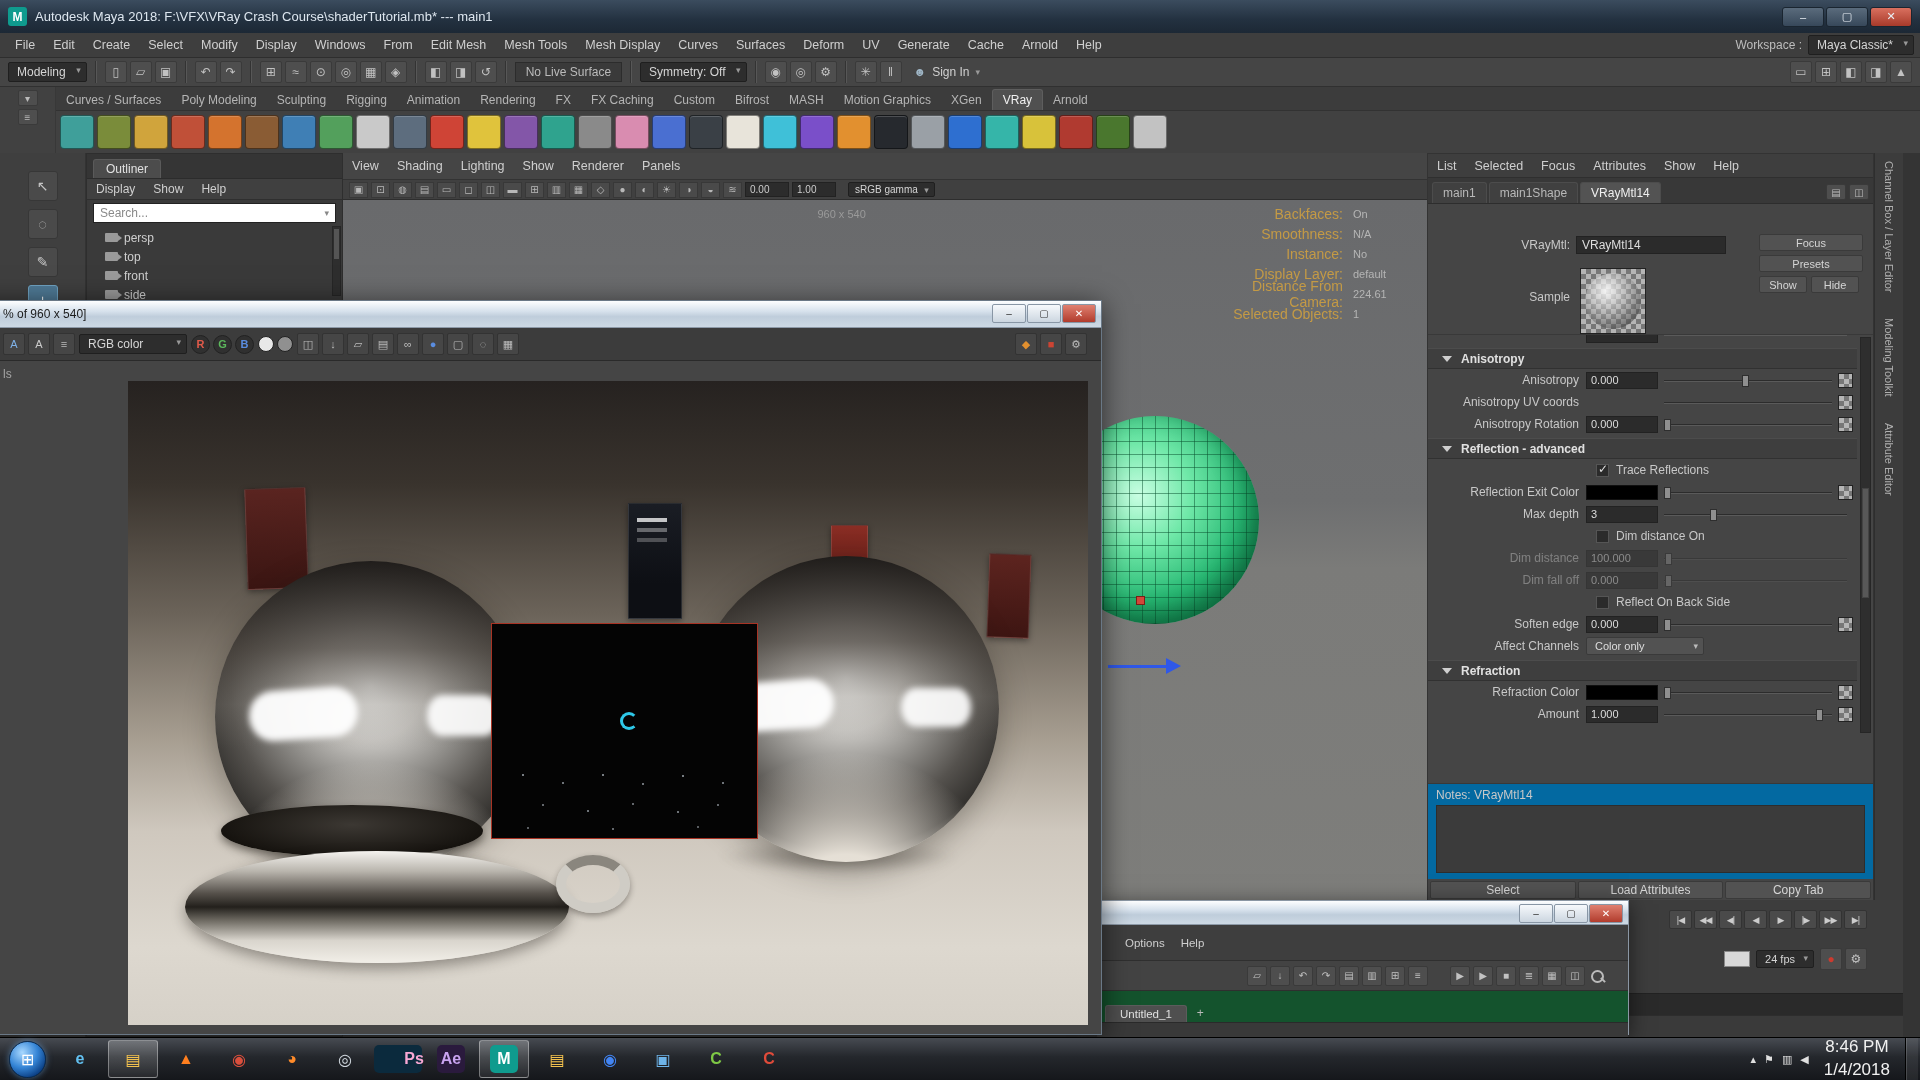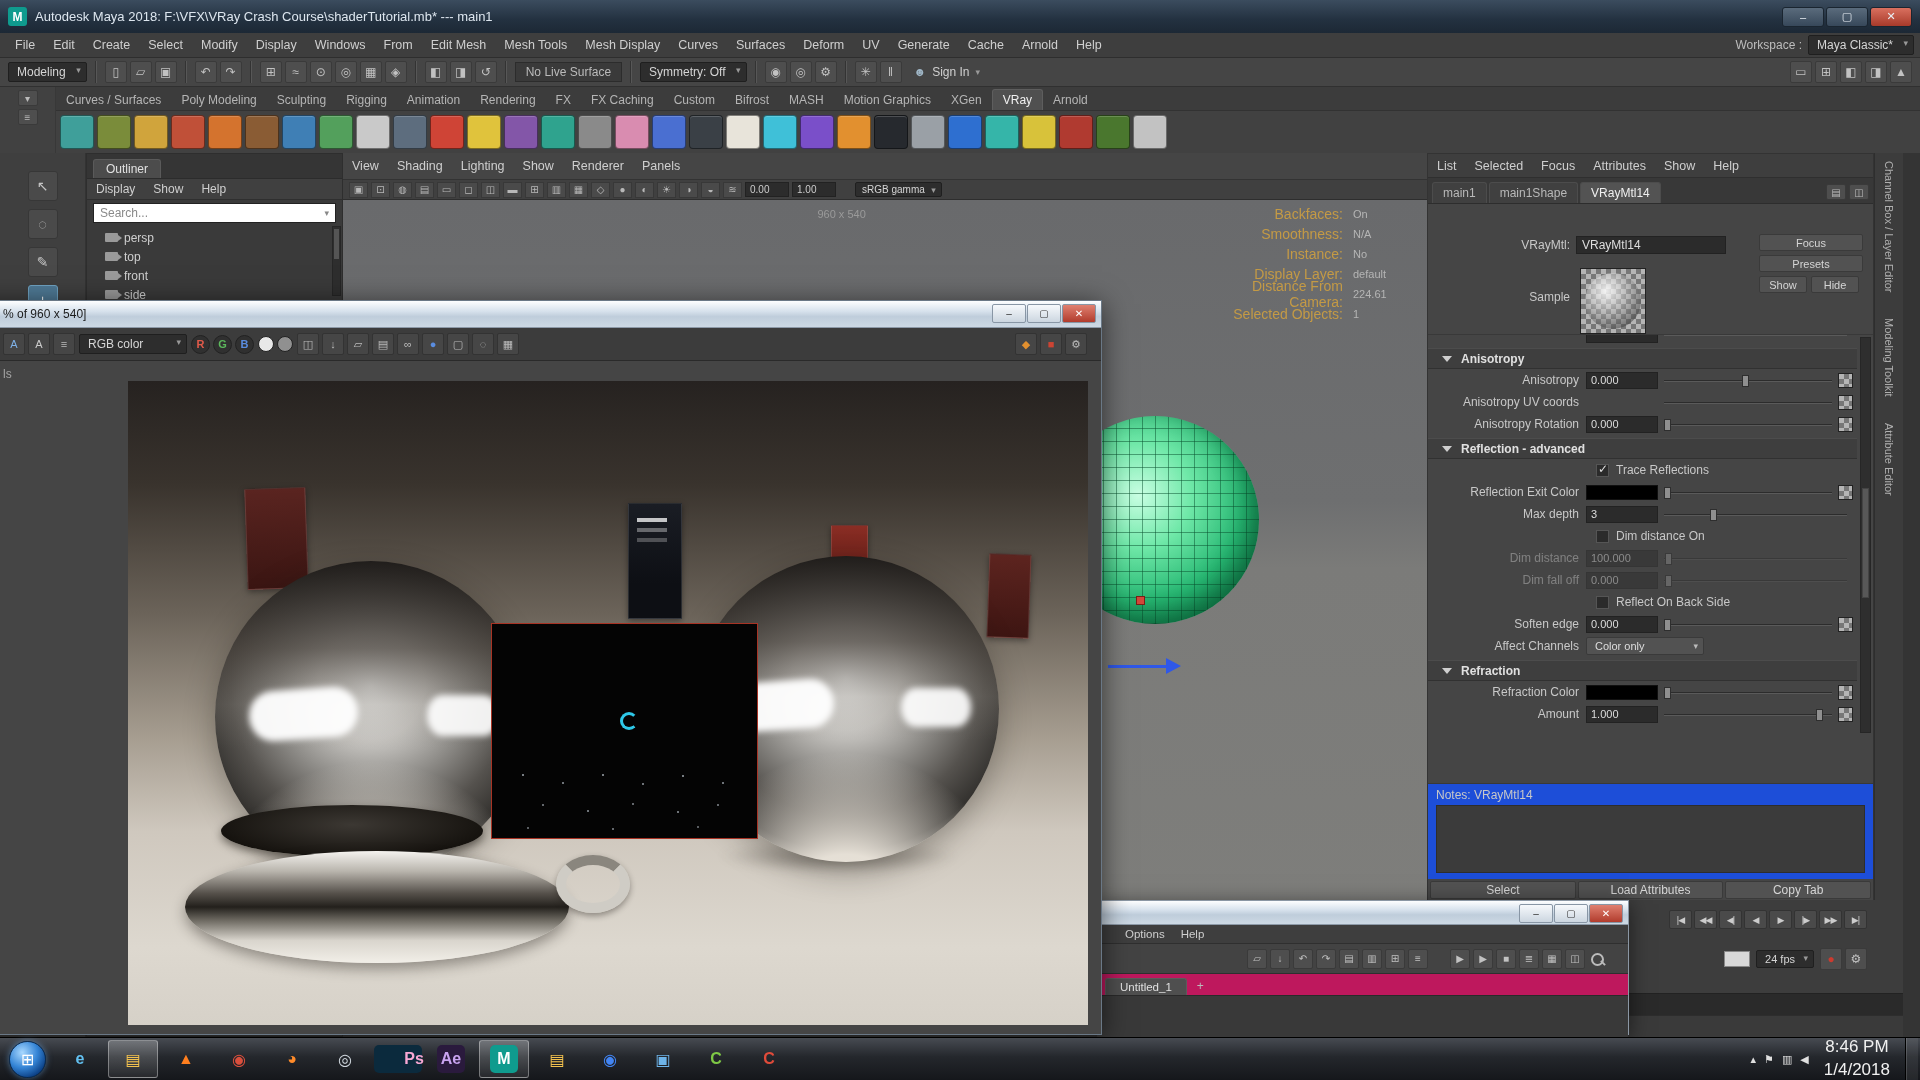--- a/index.html
+++ b/index.html
@@ -58,21 +58,21 @@
 .cam-icon::after{content:"";position:absolute;right:-4px;top:2px;border-left:4px solid #9a9a9a;border-top:3px solid transparent;border-bottom:3px solid transparent;}
 .ol-scroll{position:absolute;right:1px;top:72px;width:9px;height:70px;background:#2e2e2e;border:1px solid #262626;}
 .ol-scroll::after{content:"";position:absolute;left:1px;right:1px;top:2px;height:30px;background:#555;}
 
 
 .viewport{position:absolute;left:343px;right:493px;top:0;bottom:0;background:#454545;}
 .vp-menus{height:27px;background:#454545;border-bottom:1px solid #333;display:flex;align-items:center;}
 .vp-icons{height:20px;background:#404040;border-bottom:1px solid #2e2e2e;display:flex;align-items:center;gap:3px;padding:0 6px;overflow:hidden;}
 .vicon{width:19px;height:16px;display:inline-flex;align-items:center;justify-content:center;background:#4a4a4a;border:1px solid #383838;color:#b8b8b8;font-size:10px;flex:0 0 auto;}
 .vp-field{width:44px;height:15px;background:#2c2c2c;border:1px solid #222;color:#ccc;font-size:10px;padding:0 4px;display:inline-flex;align-items:center;}
-.vp-dd{font-size:10px;padding:1px 16px 1px 6px;margin-left:16px;}
+.vp-dd{font-size:10px;padding:1px 16px 1px 6px;margin-left:9px;}
 .vp-canvas{position:absolute;left:0;right:0;top:47px;bottom:0;background:linear-gradient(#696a6c 0%,#6e6f70 36%,#7b7b79 44%,#7f7f7c 100%);overflow:hidden;}
 .res-label{position:absolute;left:46%;top:8px;transform:translateX(-50%);color:#9a9a9a;font-size:11px;}
 .hud{position:absolute;right:16px;top:4px;width:215px;}
 .hud-row{display:flex;height:20px;align-items:center;}
 .hud-l{flex:1;text-align:right;color:#c49a45;font-size:14px;padding-right:10px;}
 .hud-v{width:58px;color:#b5b5b5;font-size:11px;}
 .nsphere{position:absolute;left:708px;top:216px;width:208px;height:208px;border-radius:50%;
  background:
   repeating-linear-gradient(0deg,rgba(8,80,46,.5) 0 1px,transparent 1px 13px),
   repeating-linear-gradient(90deg,rgba(8,80,46,.5) 0 1px,transparent 1px 13px),
@@ -124,21 +124,21 @@
 .ae-row .dd2::after{content:"▾";position:absolute;right:5px;top:3px;font-size:9px;color:#bbb;}
 .ae-row[data-type="select"] .dd2{display:inline-flex;}
 .ae-row[data-type="bar"] .field{visibility:hidden;}
 .ae-row[data-disabled="true"]{opacity:.45;}
 .ae-row.clipped{margin-top:-12px;}
 .ae-sec{height:21px;background:#3e3e3e;border-top:1px solid #4c4c4c;border-bottom:1px solid #313131;display:flex;align-items:center;padding-left:14px;gap:9px;margin-top:3px;}
 .tri{width:0;height:0;border-left:5px solid transparent;border-right:5px solid transparent;border-top:6px solid #cfcfcf;}
 .sec-title{font-weight:bold;color:#e0e0e0;font-size:12px;}
 .ae-scrollbar{position:absolute;right:2px;top:2px;bottom:2px;width:11px;background:#2e2e2e;border:1px solid #262626;}
 .ae-scrollbar .thumb{position:absolute;left:1px;right:1px;top:150px;height:110px;background:#585858;border:1px solid #444;}
-.ae-notes{height:96px;padding:4px 8px 0 8px;background:#1d4ed8;border-top:1px solid #393939;margin-top:48px;}
+.ae-notes{height:96px;padding:4px 8px 0 8px;background:#0369a1;border-top:1px solid #393939;margin-top:48px;}
 .notes-lbl{color:#c8c8c8;margin-bottom:3px;}
 .notes-box{height:68px;background:#3b3b3b;border:1px solid #2d2d2d;}
 .ae-footer{height:22px;display:flex;gap:2px;padding:2px;background:#454545;}
 .ae-fbtn{flex:1;background:#525252;border:1px solid #3a3a3a;border-radius:2px;color:#d5d5d5;display:flex;align-items:center;justify-content:center;font-size:12px;}
 
 
 .vtabs{position:absolute;right:17px;top:0;bottom:0;width:29px;background:#3c3c3c;border-left:1px solid #2e2e2e;display:flex;flex-direction:column;align-items:center;padding-top:8px;gap:26px;}
 .vtab{writing-mode:vertical-rl;color:#b0b0b0;font-size:11px;white-space:nowrap;}
 .right-edge{position:absolute;right:0;top:0;bottom:0;width:17px;background:#343434;}
 
@@ -195,29 +195,29 @@
 .dots{position:absolute;left:0;top:0;width:2px;height:2px;background:transparent;box-shadow:
  30px 150px rgba(215,225,235,.55),70px 158px rgba(215,225,235,.5),110px 150px rgba(215,225,235,.55),
  150px 159px rgba(215,225,235,.5),190px 151px rgba(215,225,235,.55),230px 158px rgba(215,225,235,.5),
  50px 180px rgba(215,225,235,.45),95px 186px rgba(215,225,235,.5),140px 179px rgba(215,225,235,.45),
  185px 187px rgba(215,225,235,.5),225px 180px rgba(215,225,235,.45),35px 203px rgba(215,225,235,.4),
  120px 204px rgba(215,225,235,.45),205px 202px rgba(215,225,235,.4);}
 
 
 .sew{position:absolute;left:1096px;top:900px;width:533px;height:135px;background:#414141;border:1px solid #8b97a4;box-shadow:0 4px 20px rgba(0,0,0,.55);z-index:25;}
 .sew .float-title{height:24px;}
-.sew-menus{height:19px;display:flex;align-items:center;background:#3e3e3e;border-bottom:1px solid #2f2f2f;padding-left:20px;}
+.sew-menus{height:36px;display:flex;align-items:center;background:#3e3e3e;border-bottom:1px solid #2f2f2f;padding-left:20px;}
 .sew-menus .panel-menu-item{font-size:11.5px;padding:0 8px;}
 .sew-toolbar{height:30px;display:flex;align-items:center;background:#434343;border-bottom:1px solid #2f2f2f;padding-left:150px;gap:3px;}
 .sew-gap{width:16px;}
 .sicon.small{width:20px;height:20px;font-size:10px;}
 .mag{width:18px;height:18px;position:relative;}
 .mag::before{content:"";position:absolute;left:3px;top:3px;width:9px;height:9px;border:2px solid #bbb;border-radius:50%;}
 .mag::after{content:"";position:absolute;left:12px;top:12px;width:6px;height:2px;background:#bbb;transform:rotate(45deg);}
-.sew-tabrow{height:22px;background:#be185d;display:flex;align-items:flex-end;padding-left:8px;gap:4px;border-bottom:1px solid #2a2a2a;}
+.sew-tabrow{height:32px;background:#14532d;display:flex;align-items:flex-end;padding-left:8px;gap:4px;border-bottom:1px solid #2a2a2a;}
 .sew-tab{background:#4f4f4f;border:1px solid #5c5c5c;border-bottom:none;border-radius:3px 3px 0 0;padding:2px 14px;color:#e0e0e0;font-size:11.5px;}
 .sew-addtab{color:#bbb;padding:2px 6px;}
 .sew-content{height:100%;background:#393939;}
 
 
 .taskbar{position:absolute;left:0;bottom:0;width:1920px;height:43px;background:linear-gradient(#474b52,#24272c 45%,#15171b);border-top:1px solid #000;display:flex;align-items:center;z-index:40;}
 .start-orb{width:37px;height:37px;margin:0 9px;border-radius:50%;background:radial-gradient(circle at 35% 30%,#a8d8ff,#3585d6 45%,#0b3f84 78%,#062a5e);border:1px solid #0a2d55;color:#fff;font-size:16px;display:flex;align-items:center;justify-content:center;box-shadow:0 0 6px rgba(120,190,255,.5);}
 .tb-items{display:flex;align-items:center;gap:3px;}
 .tb-item{width:50px;height:38px;display:flex;align-items:center;justify-content:center;border-radius:3px;border:1px solid transparent;}
 .tb-item[data-active="true"]{background:linear-gradient(rgba(255,255,255,.25),rgba(255,255,255,.07));border-color:rgba(255,255,255,.35);}

